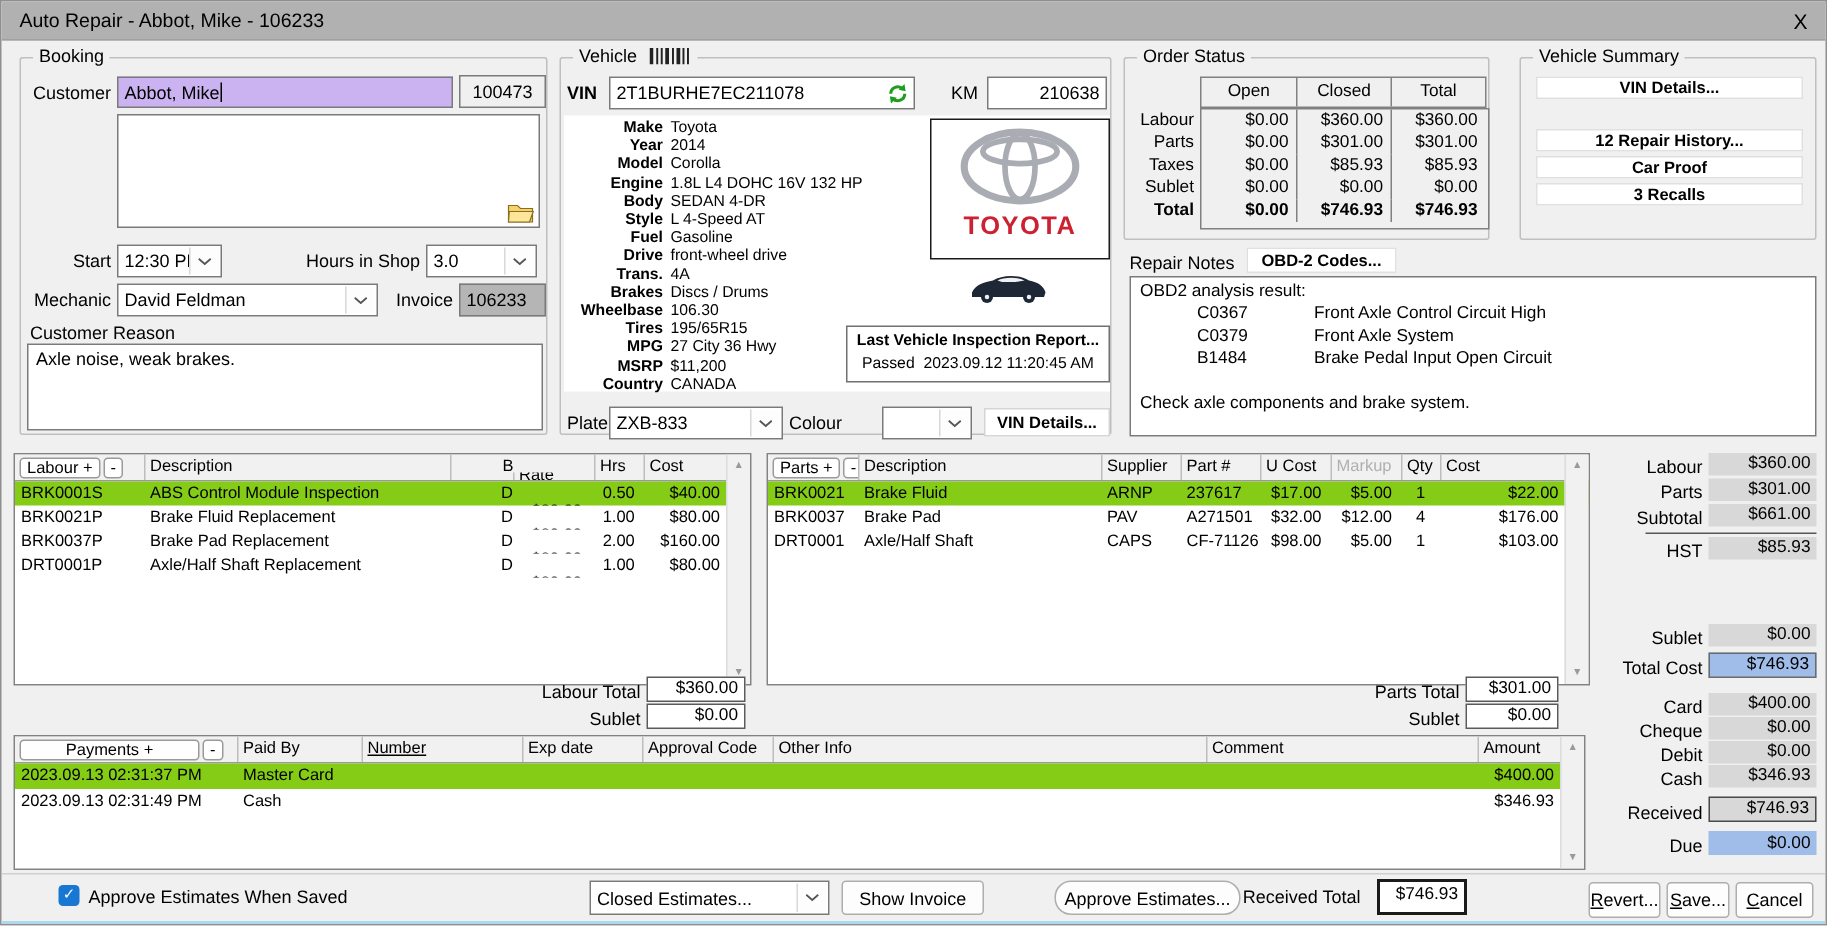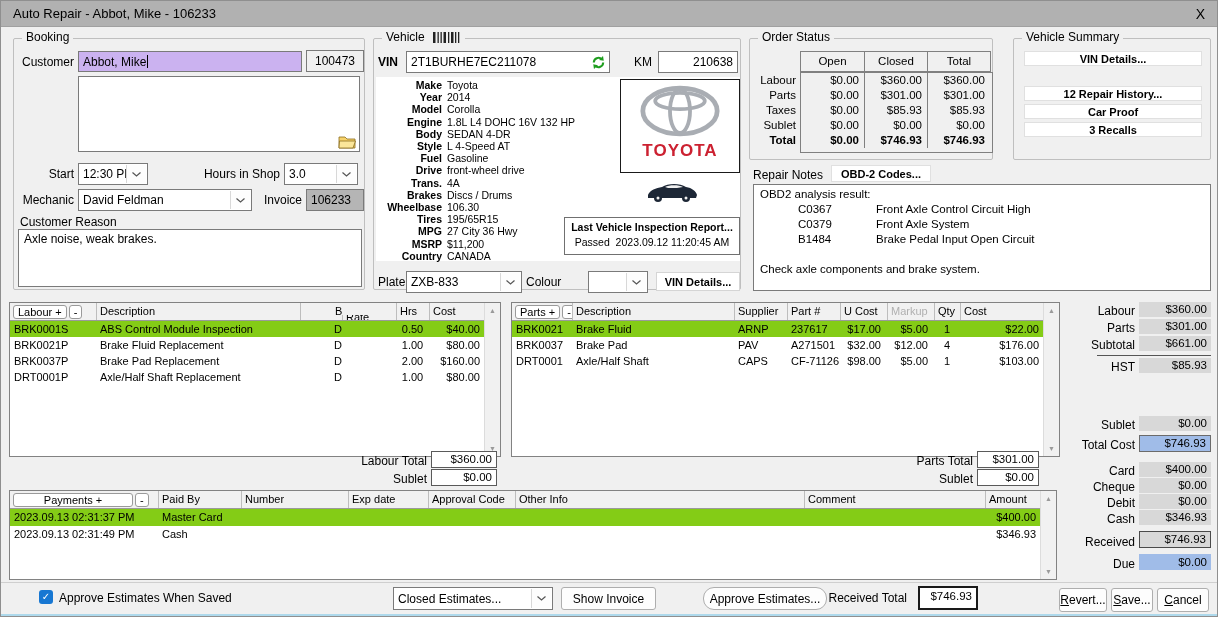--- a/index.html
+++ b/index.html
@@ -57,21 +57,21 @@
   #pgrid .ghead>div:nth-child(6),#pgrid .grow>div:nth-child(6){width:47px;}
   #pgrid .ghead>div:nth-child(7),#pgrid .grow>div:nth-child(7){width:26px;}
   #pgrid .ghead>div:nth-child(8),#pgrid .grow>div:nth-child(8){width:85px;}
   #pgrid .grow>div:nth-child(5),#pgrid .grow>div:nth-child(6){text-align:right;padding-right:6px;}
   #pgrid .grow>div:nth-child(7){text-align:center;}
   #pgrid .grow>div:nth-child(8){text-align:right;padding-right:6px;}
   #pgrid .ghead>div:nth-child(6){color:#b0b0b0;}
   
   #ygrid .ghead>div:nth-child(1),#ygrid .grow>div:nth-child(1){width:148px;}
   #ygrid .ghead>div:nth-child(2),#ygrid .grow>div:nth-child(2){width:83px;}
-  #ygrid .ghead>div:nth-child(3),#ygrid .grow>div:nth-child(3){width:107px;}
+  #ygrid .ghead>div:nth-child(3),#ygrid .grow>div:nth-child(3){width:107px;text-decoration:underline;}
   #ygrid .ghead>div:nth-child(4),#ygrid .grow>div:nth-child(4){width:80px;}
   #ygrid .ghead>div:nth-child(5),#ygrid .grow>div:nth-child(5){width:87px;}
   #ygrid .ghead>div:nth-child(6),#ygrid .grow>div:nth-child(6){width:289px;}
   #ygrid .ghead>div:nth-child(7),#ygrid .grow>div:nth-child(7){width:181px;}
   #ygrid .ghead>div:nth-child(8),#ygrid .grow>div:nth-child(8){width:57px;}
   #ygrid .grow>div:nth-child(8){text-align:right;padding-right:6px;}
   
   .osh{position:absolute;display:flex;border:1px solid #808080;background:#f0f0f0;}
   .osh>div{height:19px;line-height:19px;text-align:center;font-size:11.5px;border-left:1px solid #808080;box-sizing:border-box;}
   .osh>div:first-child{border-left:none;}

